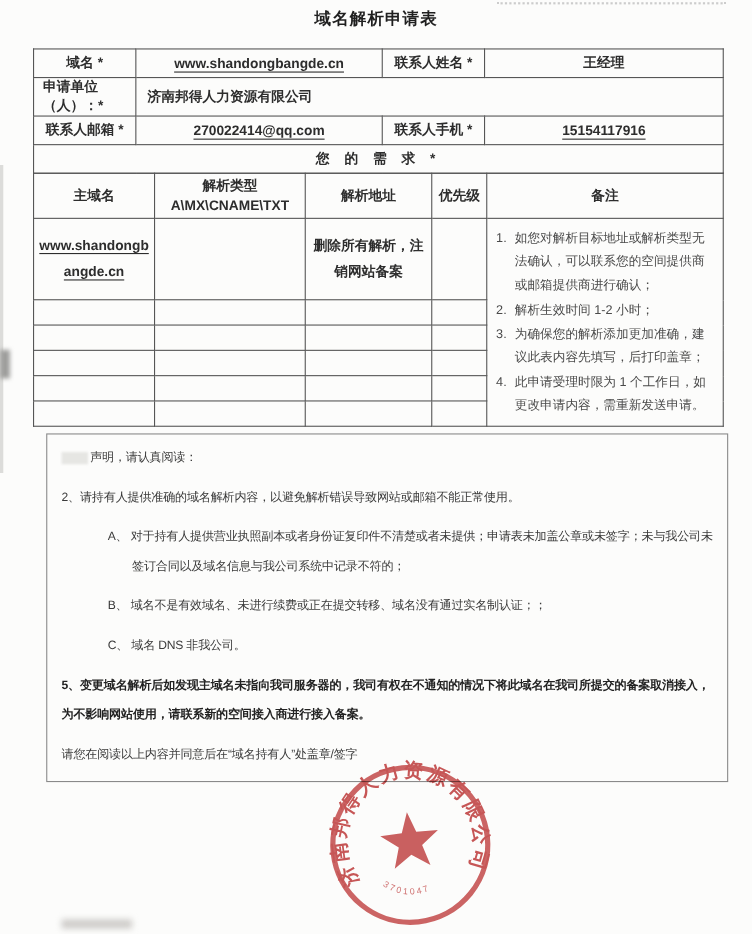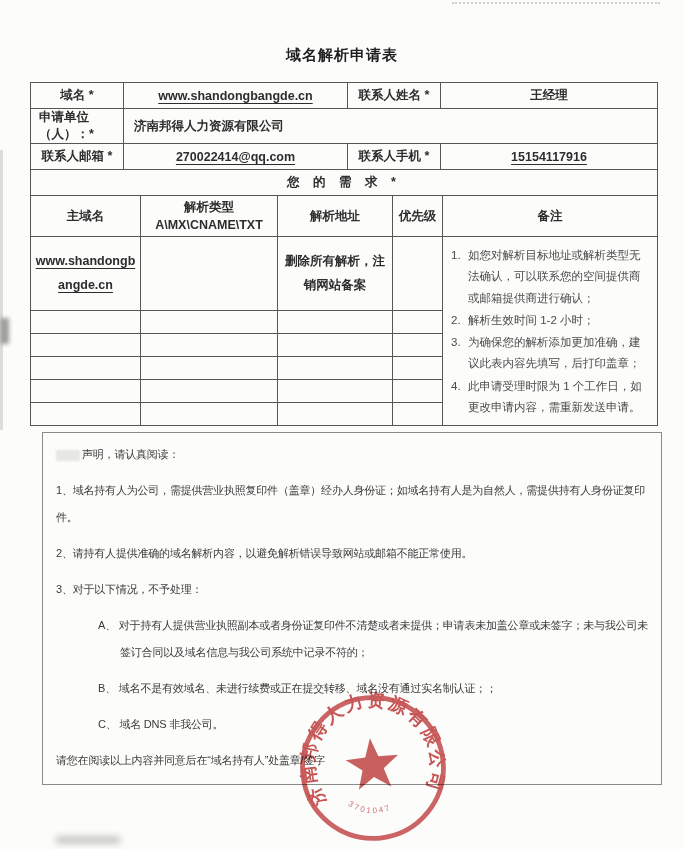--- a/index.html
+++ b/index.html
@@ -14,21 +14,21 @@
   }
   
   .artifact-topline{position:absolute;top:2px;left:452px;width:208px;height:0;border-top:2px dotted #cccccc;}
   .artifact-left-shade{position:absolute;top:150px;left:0;width:3px;height:280px;background:#dcdcda;}
   .artifact-blob1{position:absolute;top:318px;left:0;width:9px;height:26px;background:#9d9d9b;filter:blur(2px);}
   .artifact-blob2{position:absolute;top:836px;left:56px;width:64px;height:8px;background:#cbc9c6;filter:blur(3px);}
   .smudge{display:inline-block;width:24px;height:11px;background:#e6e6e3;filter:blur(1px);vertical-align:middle;margin-right:2px;}
 
   
   .title{
-    margin:12px;padding-top:34px;
+    margin:0;padding-top:8px;
     text-align:center;
     font-size:15px;font-weight:700;color:#1f1f1f;
     letter-spacing:1px;
   }
 
   
   .tbl{
     border-collapse:collapse;
     margin-left:30px;
     width:627px;
@@ -207,26 +207,25 @@
           <td></td>
           <td></td>
           <td></td>
           <td></td>
         </tr>
   </tbody>
     </table>
 
   <div class="decl">
     <p class="first"><span class="smudge"></span><span>声明，请认真阅读：</span></p>
-    <p>1、域名持有人为公司，需提供营业执照复印件（盖章）经办人身份证；如域名持有人是为自然人，需提供持有人身份证复印件。</p>
     <p>2、请持有人提供准确的域名解析内容，以避免解析错误导致网站或邮箱不能正常使用。</p>
-    <p>3、对于以下情况，不予处理：</p>
     <p class="abc">A、 对于持有人提供营业执照副本或者身份证复印件不清楚或者未提供；申请表未加盖公章或未签字；未与我公司未签订合同以及域名信息与我公司系统中记录不符的；</p>
     <p class="abc">B、 域名不是有效域名、未进行续费或正在提交转移、域名没有通过实名制认证；；</p>
     <p class="abc">C、 域名 DNS 非我公司。</p>
+    <p class="strong">5、变更域名解析后如发现主域名未指向我司服务器的，我司有权在不通知的情况下将此域名在我司所提交的备案取消接入，为不影响网站使用，请联系新的空间接入商进行接入备案。</p>
     <p>请您在阅读以上内容并同意后在“域名持有人”处盖章/签字</p>
   </div>
 
   <svg class="seal" viewBox="0 0 150 150">
     <circle cx="75" cy="75" r="66" fill="none" stroke="#c24040" stroke-width="4.5" opacity="0.92"></circle>
     <polygon points="75,47 81.2,64.5 99.7,65 85,76.2 90.3,94 75,83.5 59.7,94 65,76.2 50.3,65 68.8,64.5" fill="#c24040" opacity="0.95"></polygon>
     <defs>
       <path id="sealTextArc" d="M 27,99 A 55,55 0 1 1 123,99" fill="none"></path>
       <path id="sealCodeArc" d="M 38,94 A 41,41 0 0 0 112,94" fill="none"></path>
     </defs>

